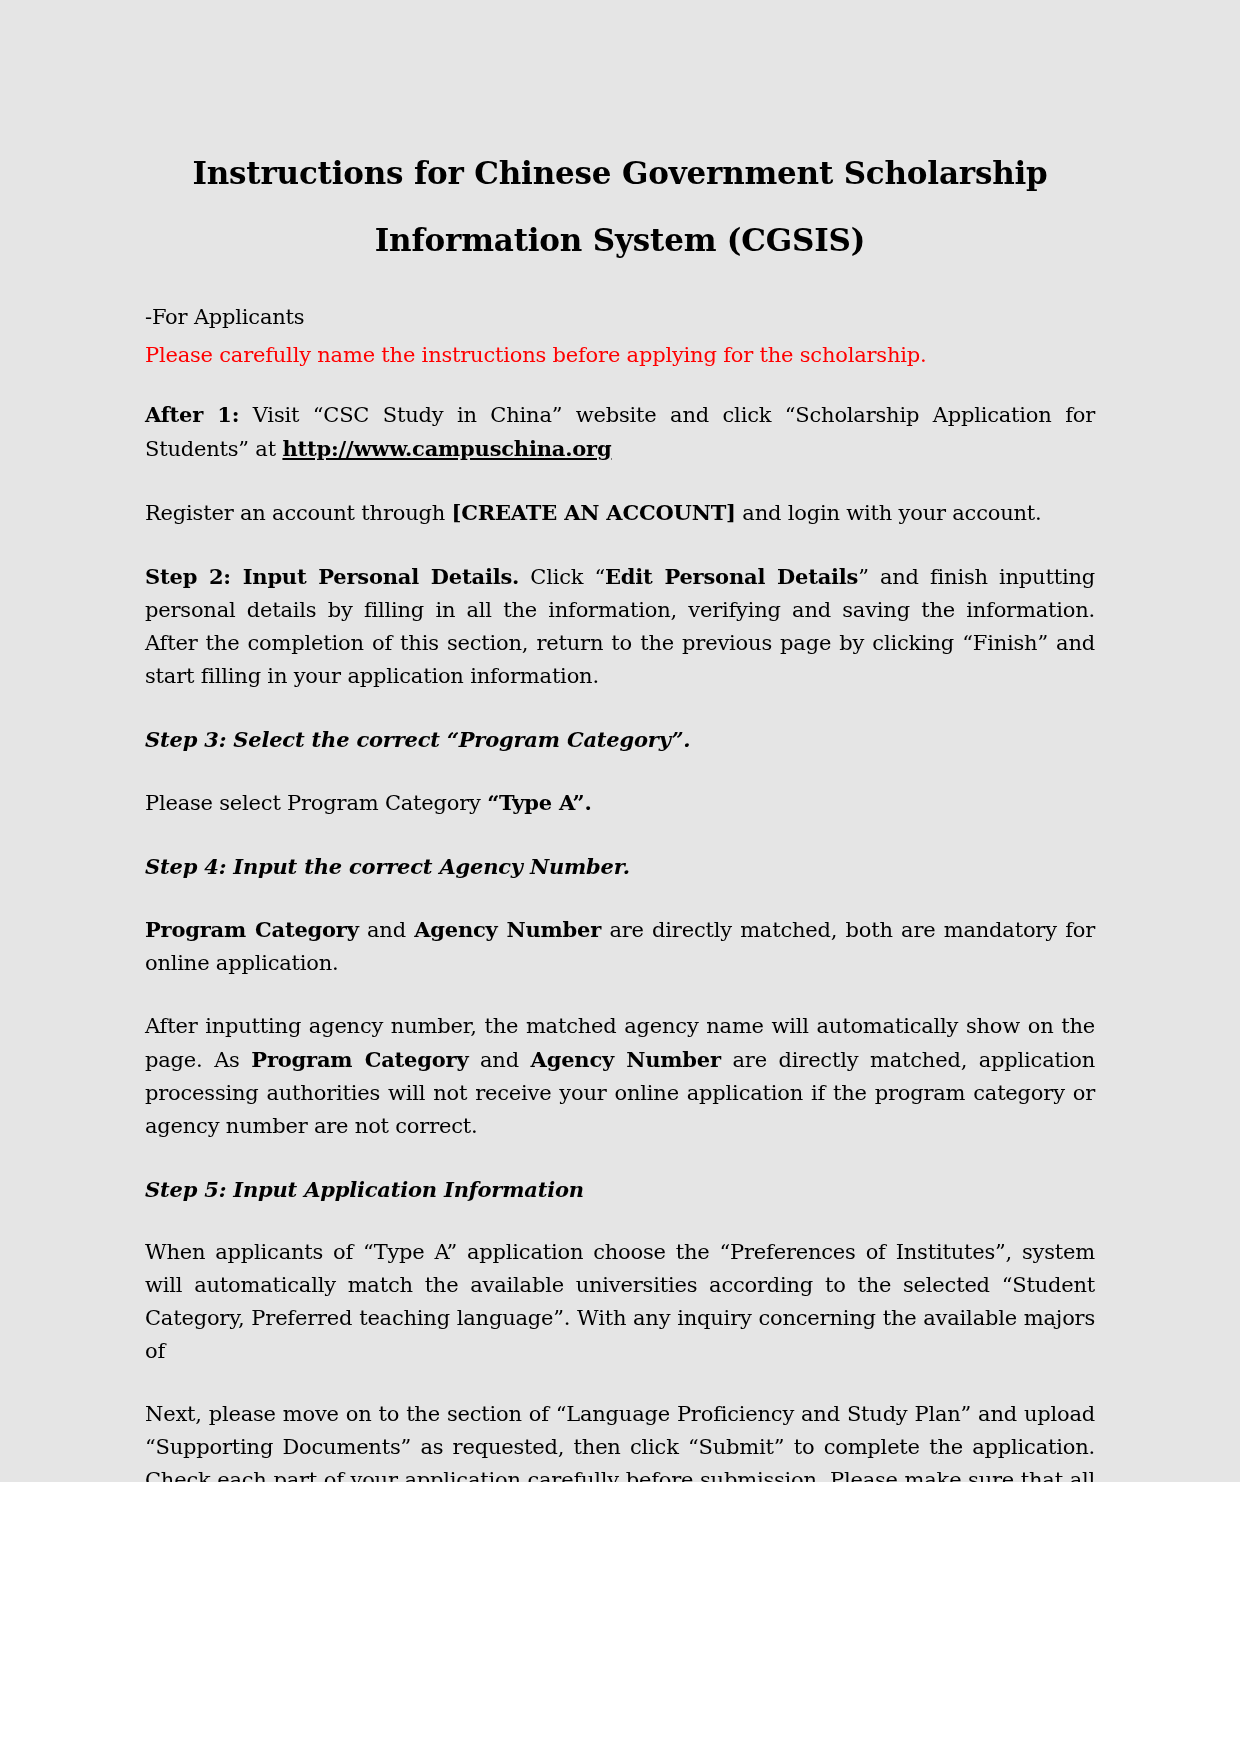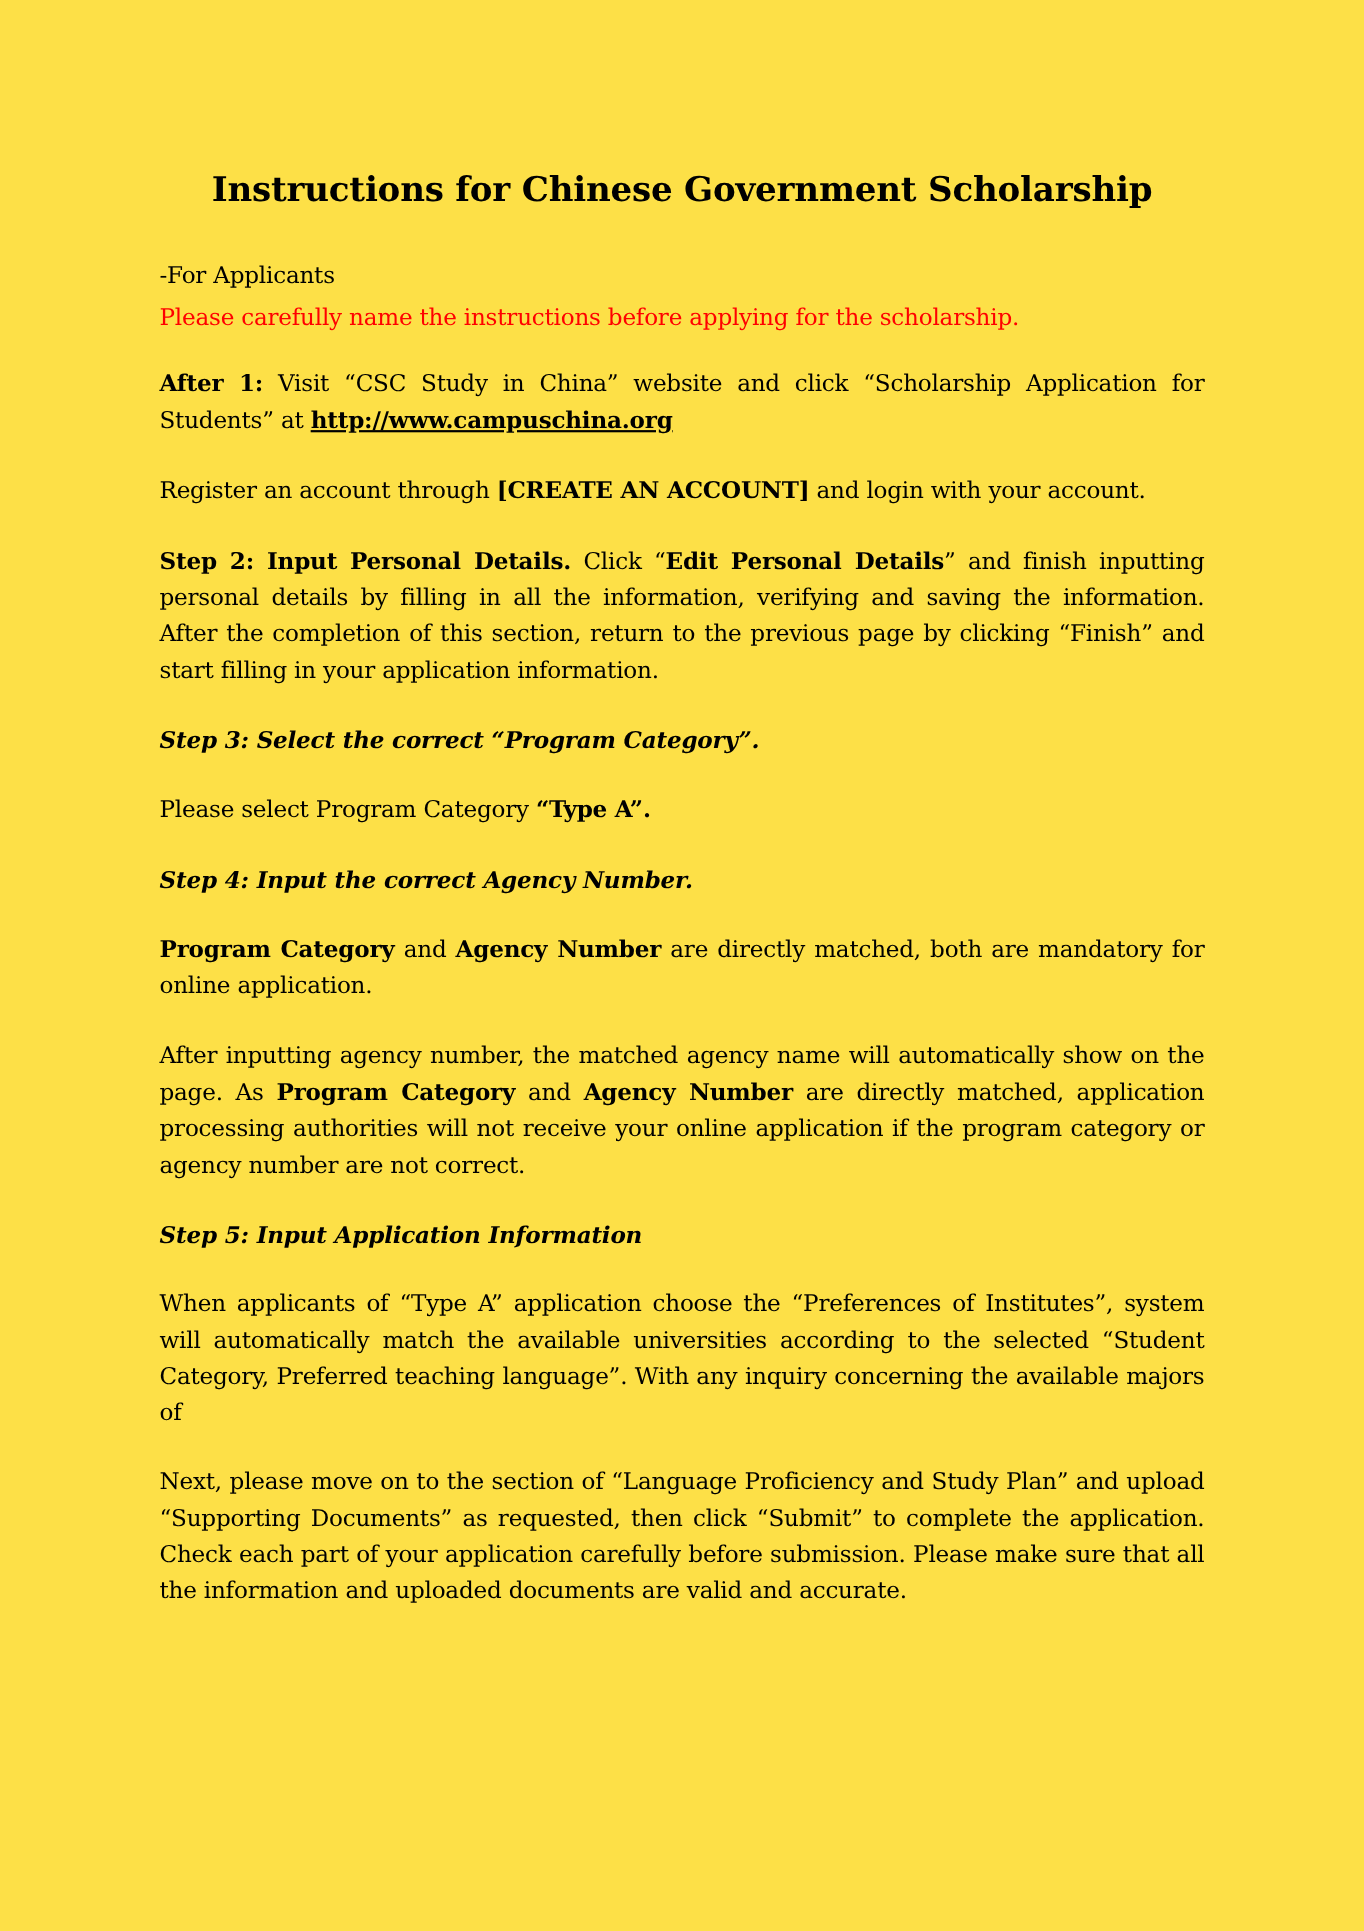--- a/index.html
+++ b/index.html
@@ -3,22 +3,22 @@
 <meta charset="utf-8">
 <style>
   html, body {
     margin: 0;
     padding: 0;
     background: #ffffff;
   }
   .page {
     box-sizing: border-box;
     width: 1240px;
-    height: 1755px;
-    background: #fde047;
+    height: 1482px;
+    background: #e5e5e5;
     color: #000000;
     font-family: "DejaVu Serif", serif;
     letter-spacing: -0.2px;
     padding: 140px 145px 0 145px;
     overflow: hidden;
   }
   .doc-title {
     font-size: 31px;
     line-height: 67px;
     font-weight: bold;
@@ -49,20 +49,21 @@
   }
   .b { font-weight: bold; }
   .u { text-decoration: underline; }
 </style>
 </head>
 <body>
 
 <div class="page">
   <div class="doc-title">
     <div>Instructions for Chinese Government Scholarship</div>
+    <div>Information System (CGSIS)</div>
   </div>
   <div class="byline">-For Applicants</div>
   <div class="notice">Please carefully name the instructions before applying for the scholarship.</div>
   <div>
       <p class="para"><span class="b">After 1:</span><span> Visit “CSC Study in China” website and click “Scholarship Application for Students” at </span><span class="b u">http://www.campuschina.org</span></p>
       <p class="para"><span>Register an account through </span><span class="b">[CREATE AN ACCOUNT]</span><span> and login with your account.</span></p>
       <p class="para"><span class="b">Step 2: Input Personal Details.</span><span> Click “</span><span class="b">Edit Personal Details</span><span>” and finish inputting personal details by filling in all the information, verifying and saving the information. After the completion of this section, return to the previous page by clicking “Finish” and start filling in your application information.</span></p>
       <p class="para heading"><span>Step 3: Select the correct “Program Category”.</span></p>
       <p class="para"><span>Please select Program Category </span><span class="b">“Type A”.</span></p>
       <p class="para heading"><span>Step 4: Input the correct Agency Number.</span></p>

